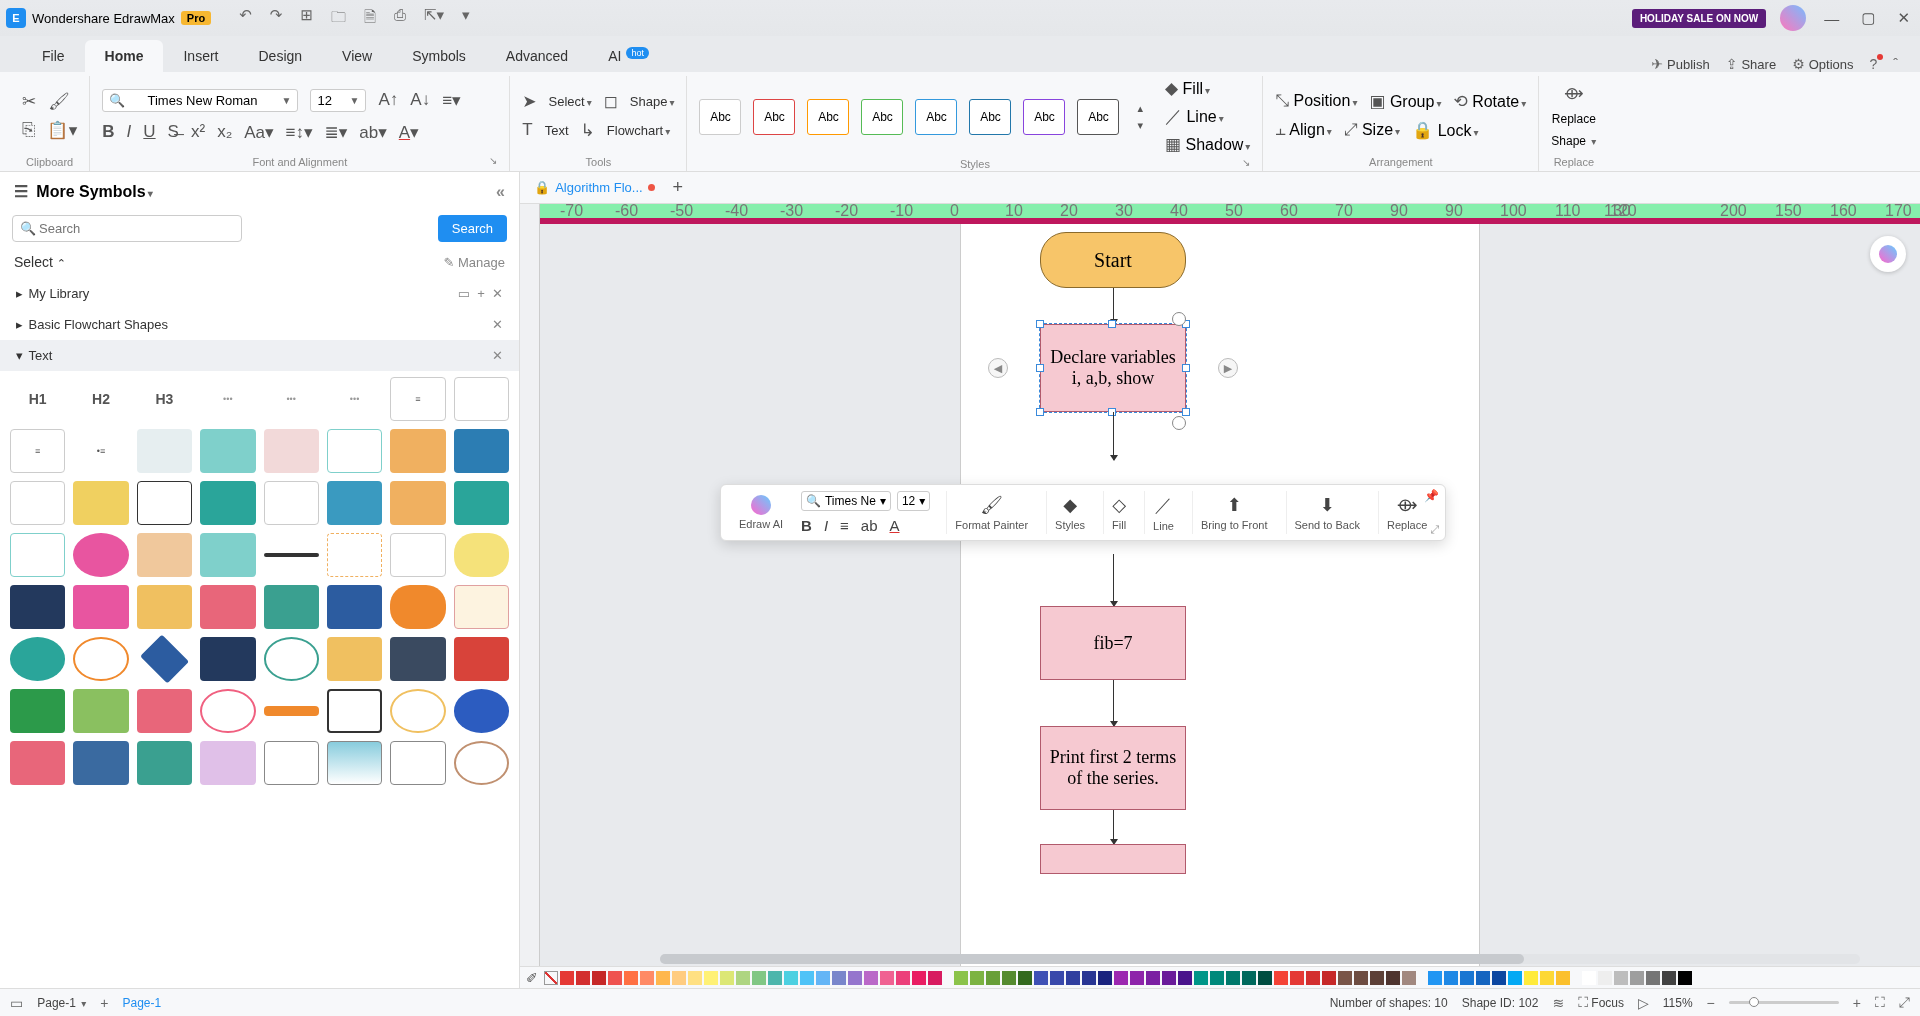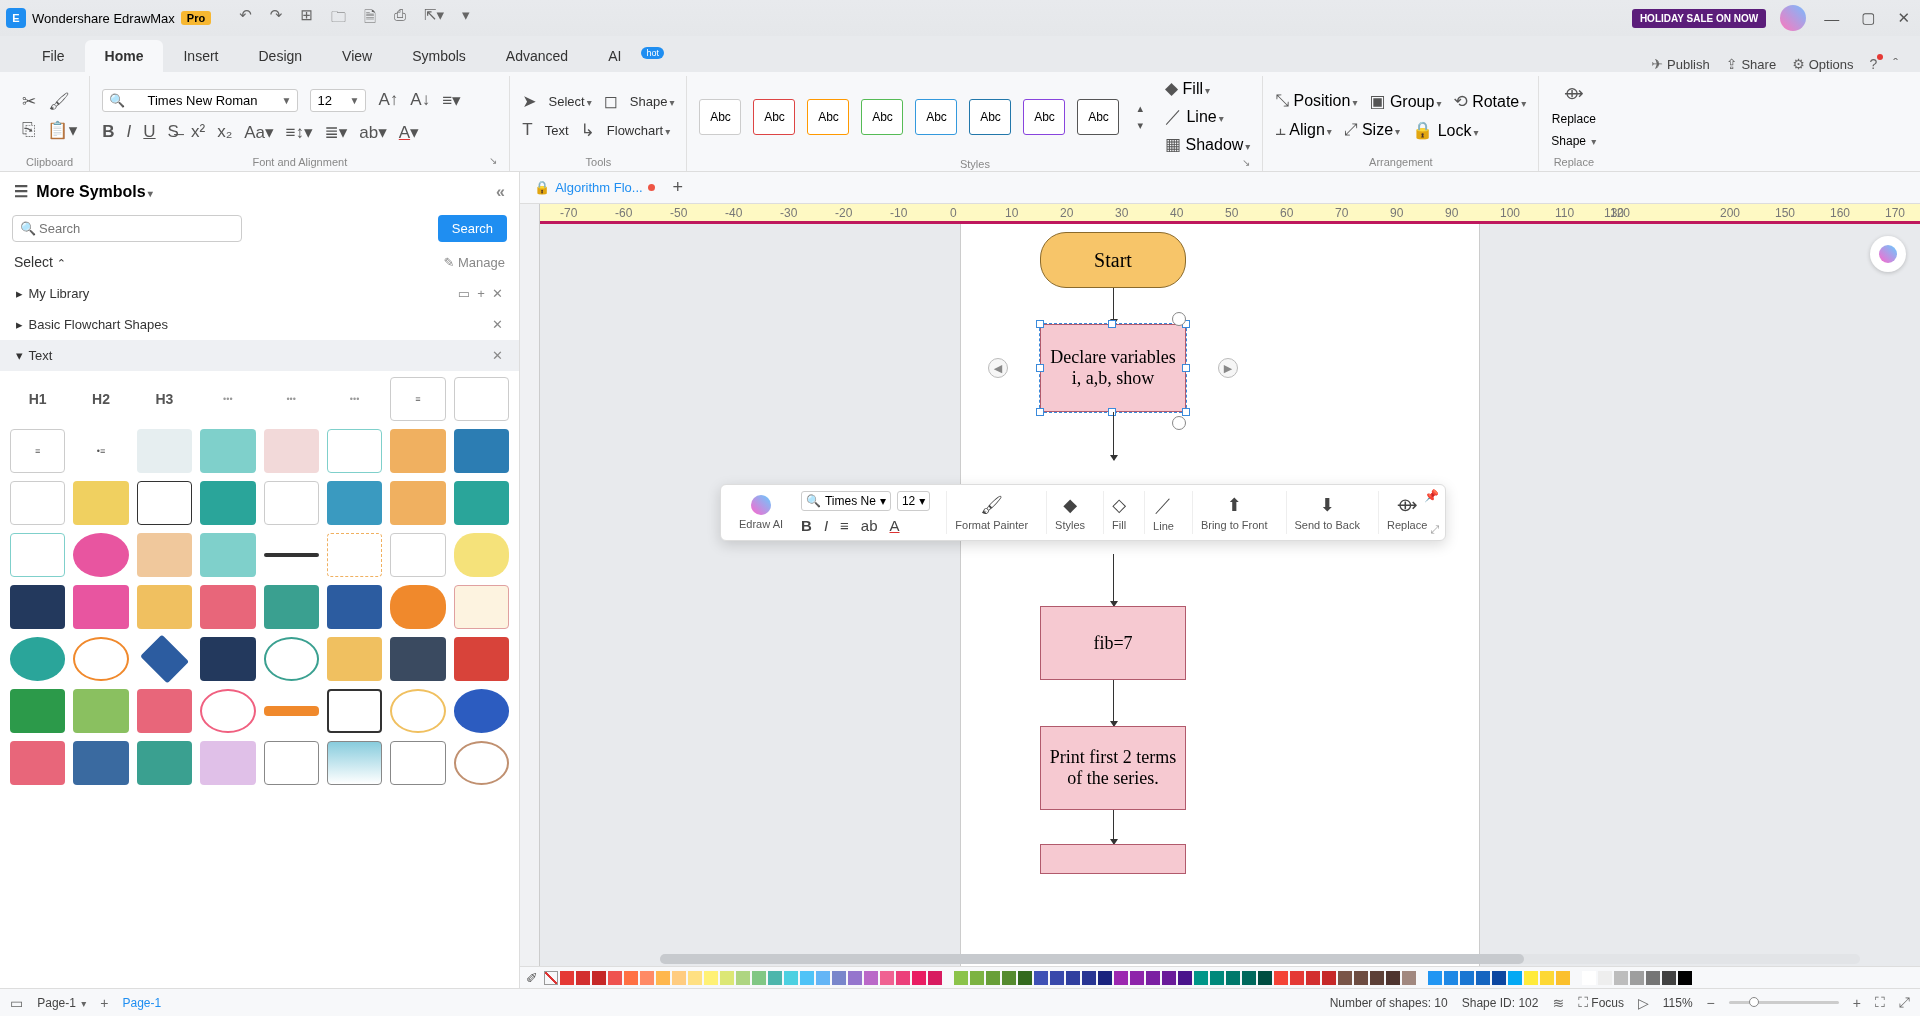--- a/index.html
+++ b/index.html
@@ -13,21 +13,21 @@
 .ti { color:#666; cursor:pointer; font-size:15px;}
 .title-bar .right { margin-left: auto; display: flex; align-items: center; gap: 14px; }
 .holiday { background: #5b1d7a; color: #fff; font-size: 10px; font-weight:bold; padding: 4px 8px; border-radius: 3px; }
 .avatar { width:26px;height:26px;border-radius:50%;background:linear-gradient(45deg,#f7b,#7bf);}
 .winbtn { font-size:15px;color:#555;padding:0 4px;}
 
 
 .menu-row { height: 36px; background: #e8eaed; display:flex; align-items:flex-end; padding: 0 22px; font-size: 14px; }
 .menu-row .mtab { padding: 8px 20px; color:#333; cursor:pointer; border-radius:6px 6px 0 0;}
 .menu-row .mtab.active { background:#f7f8fa; font-weight:600;}
-.hot { background:#1f8ef1;color:#fff;font-size:9px;border-radius:8px;padding:1px 5px;margin-left:20px;position:relative;top:-5px;}
+.hot { background:#1f8ef1;color:#fff;font-size:9px;border-radius:8px;padding:1px 5px;margin-left:5px;position:relative;top:-5px;}
 .menu-row .rightmenu { margin-left:auto; display:flex; gap:16px; color:#444; font-size:13px;}
 .rightmenu span { display:flex;align-items:center;gap:4px;}
 .rmicon { font-size:14px;color:#666;}
 .optrel{position:relative;}
 .reddot{position:absolute;top:-2px;right:-6px;width:6px;height:6px;background:#e53935;border-radius:50%;}
 
 
 .ribbon { background:#f7f8fa; height: 100px; border-bottom:1px solid #ddd; display:flex; padding: 4px 10px 0; }
 .rib-group { border-right:1px solid #e0e0e0; padding: 2px 12px 0; display:flex; flex-direction:column;}
 .rib-group.last{border-right:none;}
@@ -67,21 +67,21 @@
 .th-shape{background:#e6eef0;}
 .th-teal{background:#2aa59a;} .th-orange{background:#f0892c;} .th-green{background:#2c9a4a;}
 .th-pink{background:#e855a0;} .th-navy{background:#23395d;} .th-red{background:#d8433a;}
 
 
 .canvas-area{flex:1;display:flex;flex-direction:column;position:relative;background:#e8eaed;}
 .doc-tabs{height:32px;display:flex;align-items:center;padding:0 4px;background:#f7f8fa;border-bottom:1px solid #ddd;}
 .doc-tab{padding:5px 10px;font-size:13px;color:#1f8ef1;display:flex;align-items:center;gap:5px;}
 .doc-tab .dot{width:7px;height:7px;background:#e54;border-radius:50%;}
 .addtab{font-size:18px;color:#555;margin-left:8px;}
-.ruler-h{height:20px;background:#fef9c3;border-bottom:3px solid #be185d;display:flex;align-items:center;font-size:12px;color:#777;position:relative;}
+.ruler-h{height:20px;background:#86efac;border-bottom:6px solid #be185d;display:flex;align-items:center;font-size:16px;color:#777;position:relative;}
 .rtick{position:absolute;}
 .ruler-v{width:20px;background:#f0f1f3;border-right:1px solid #ccc;}
 .canvas{flex:1;position:relative;background:#e8eaed;}
 .page{position:absolute;left:420px;top:0;width:520px;height:100%;background:#fff;border-left:1px solid #ccc;border-right:1px solid #ccc;}
 .aibubble{position:absolute;right:14px;top:12px;width:36px;height:36px;background:#fff;border-radius:50%;box-shadow:0 1px 4px rgba(0,0,0,.2);display:flex;align-items:center;justify-content:center;}
 .aibubble::after{content:"";width:18px;height:18px;background:linear-gradient(45deg,#f6c,#6cf);border-radius:50%;}
 
 .fc-start{position:absolute;left:500px;top:8px;width:146px;height:56px;background:#f7c569;border:1px solid #8a6a2c;border-radius:26px;display:flex;align-items:center;justify-content:center;font-family:"Times New Roman",serif;font-size:20px;}
 .fc-box{position:absolute;width:146px;background:#f6c9d1;border:1px solid #b15a6c;display:flex;align-items:center;justify-content:center;font-family:"Times New Roman",serif;font-size:18px;text-align:center;padding:6px;}
 .fc-sel{outline:1.5px dashed #3a8adb;}

